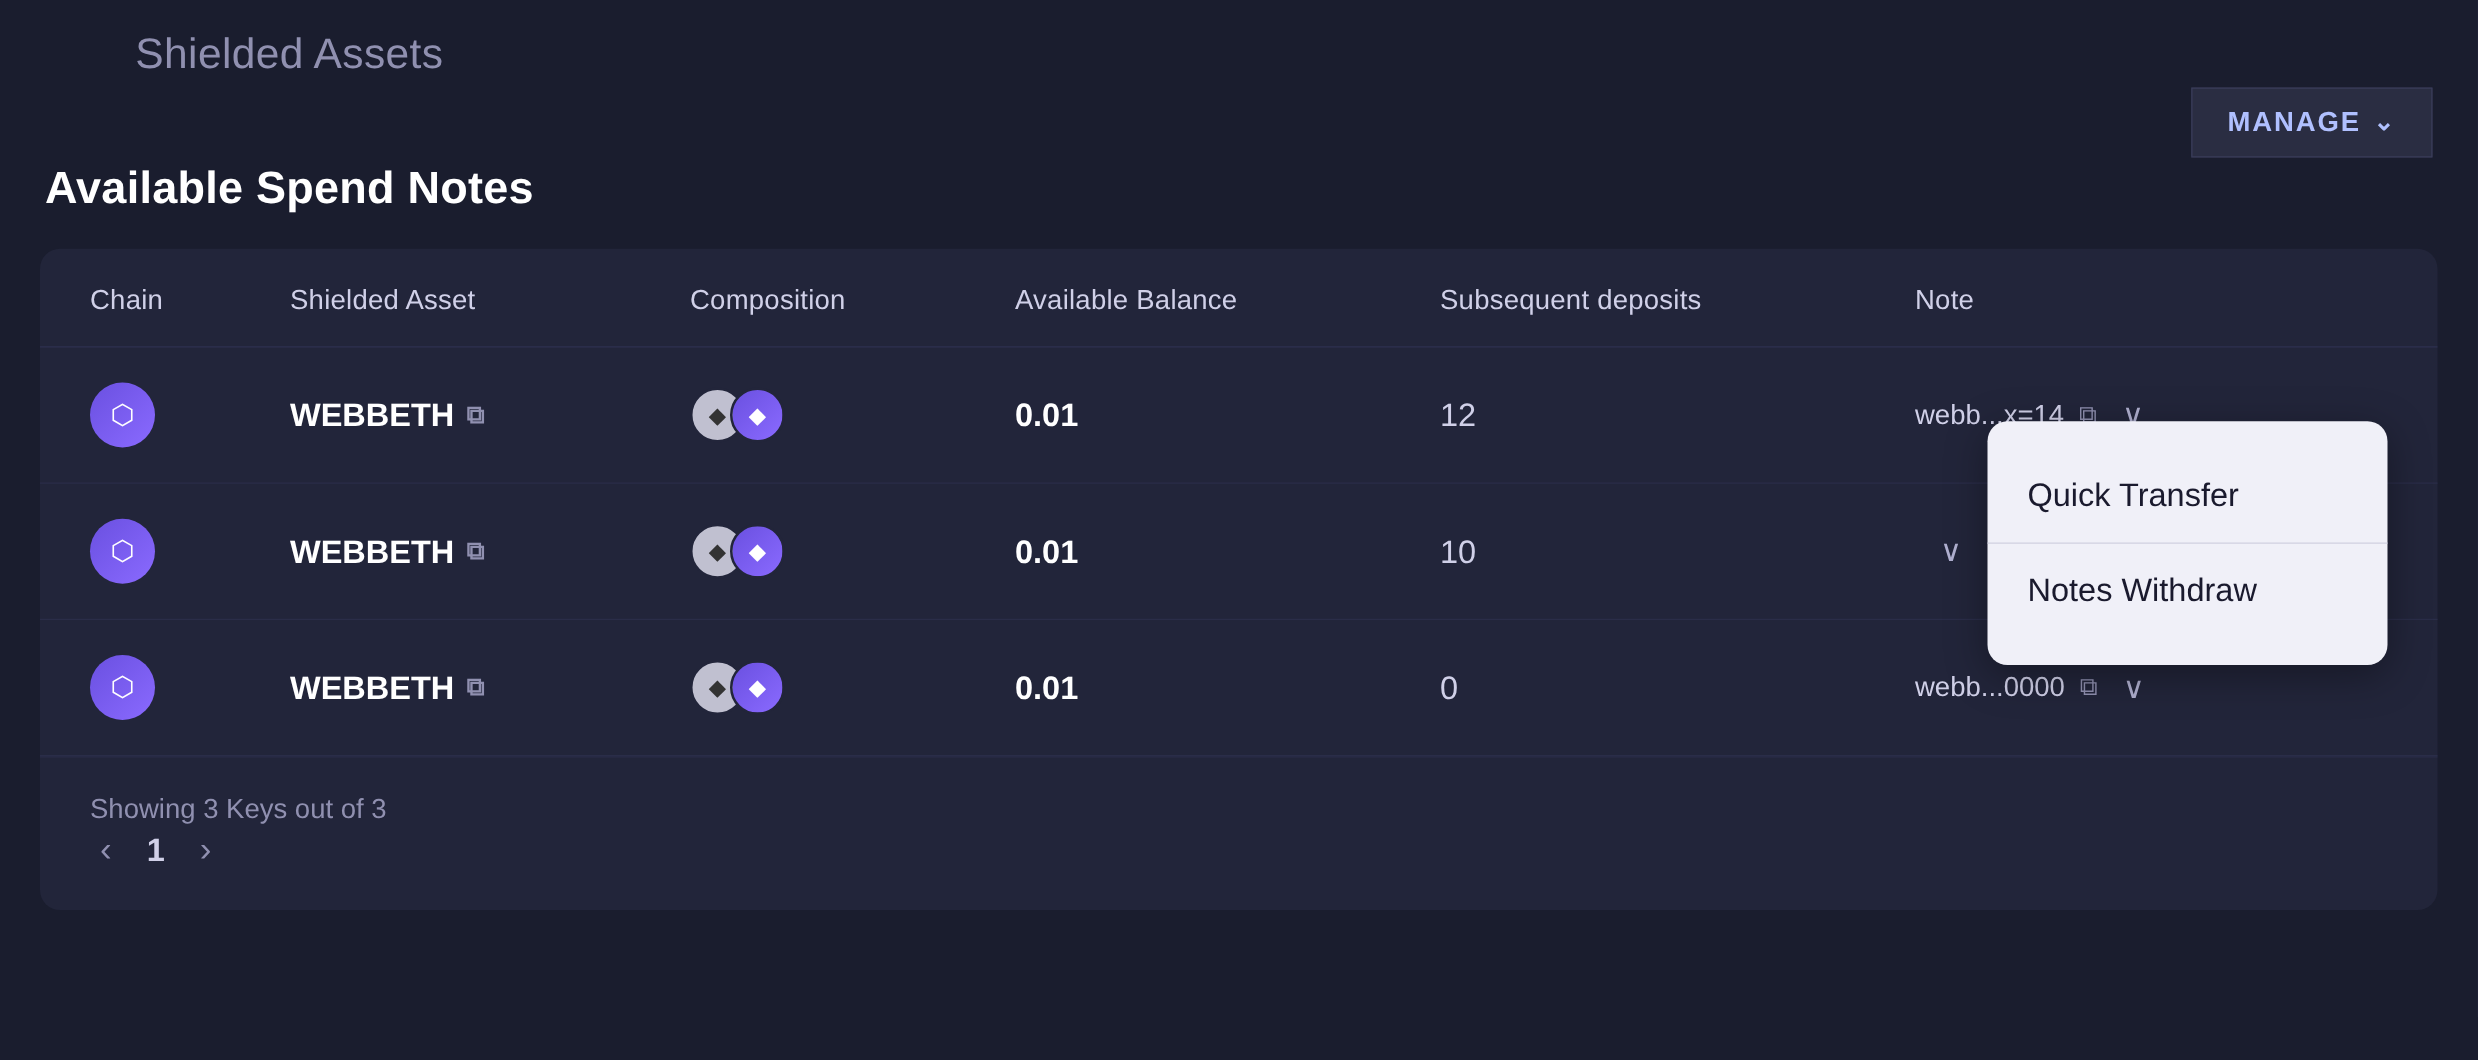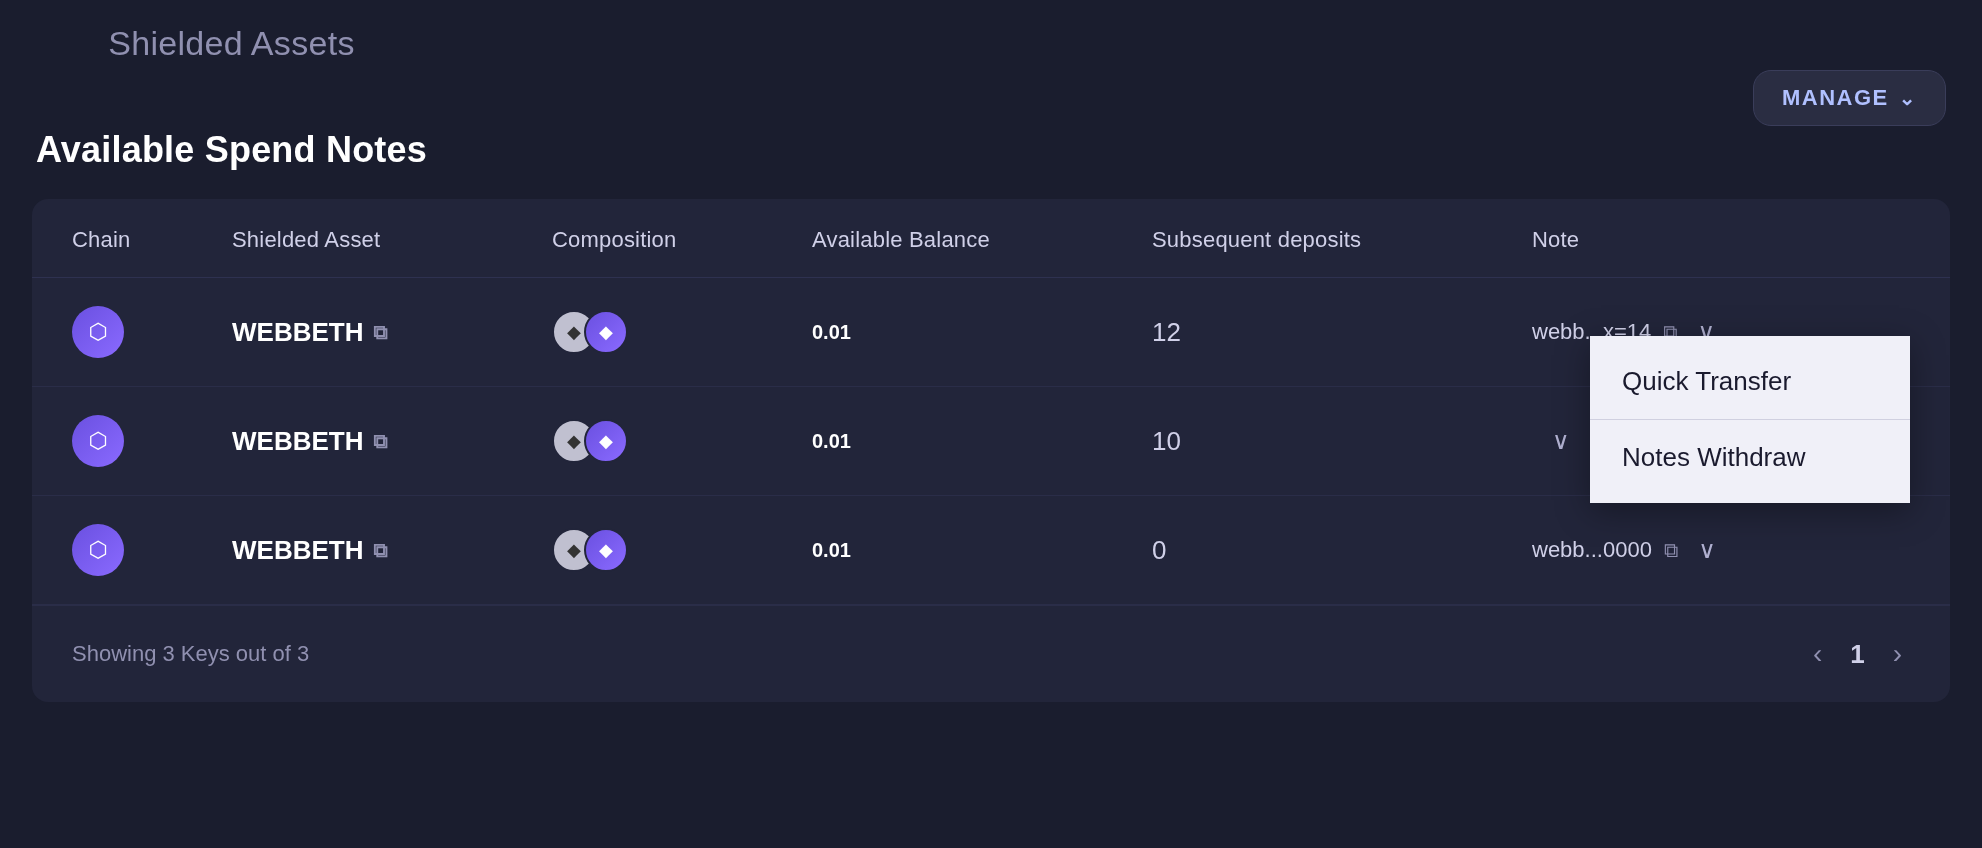--- a/index.html
+++ b/index.html
@@ -44,21 +44,21 @@
       color: #ffffff;
       letter-spacing: 0.2px;
       margin-top: 42px;
     }
     .manage-button {
       display: flex;
       align-items: center;
       gap: 10px;
       background: #2a2d42;
       border: 1.5px solid #3a3d5a;
-      border-radius: 18px;
+      border-radius: 0;
       padding: 14px 28px;
       color: #b0c0ff;
       font-size: 22px;
       font-weight: 700;
       letter-spacing: 1.5px;
       cursor: pointer;
     }
     .manage-button .chevron {
       font-size: 20px;
       color: #b0c0ff;
@@ -151,21 +151,21 @@
       color: #333;
     }
     .comp-icon-webb {
       background: linear-gradient(135deg, #6a50e0 0%, #8a6aff 100%);
       color: white;
       margin-left: -12px;
     }
 
     
     .available-balance {
-      font-size: 20px;
+      font-size: 26px;
       font-weight: 700;
       color: #ffffff;
     }
 
     
     .subsequent-deposits {
       font-size: 26px;
       color: #d0d0e8;
     }
 
@@ -189,47 +189,47 @@
       cursor: pointer;
       margin-left: 8px;
     }
 
     
     .dropdown-menu {
       position: absolute;
       right: 0;
       top: calc(100% - 10px);
       background: #f0f0f8;
-      border-radius: 0;
+      border-radius: 16px;
       box-shadow: 0 8px 32px rgba(0,0,0,0.35);
       z-index: 100;
       min-width: 320px;
-      padding: 8px 0;
+      padding: 22px 0;
       color: #1a1a2e;
     }
     .dropdown-item {
       padding: 22px 32px;
       font-size: 26px;
       font-weight: 500;
       color: #1a1a2e;
       cursor: pointer;
     }
     .dropdown-divider {
       height: 1px;
       background: #d0d0e0;
       margin: 0;
     }
 
     
     .table-footer {
       display: flex;
-      align-items: center;
       justify-content: space-between;
       padding: 28px 40px;
       border-top: 1.5px solid #2a2d48;
+      flex-direction: column;
     }
     .showing-text {
       font-size: 22px;
       color: #9090b0;
     }
     .pagination {
       display: flex;
       align-items: center;
       gap: 20px;
     }

